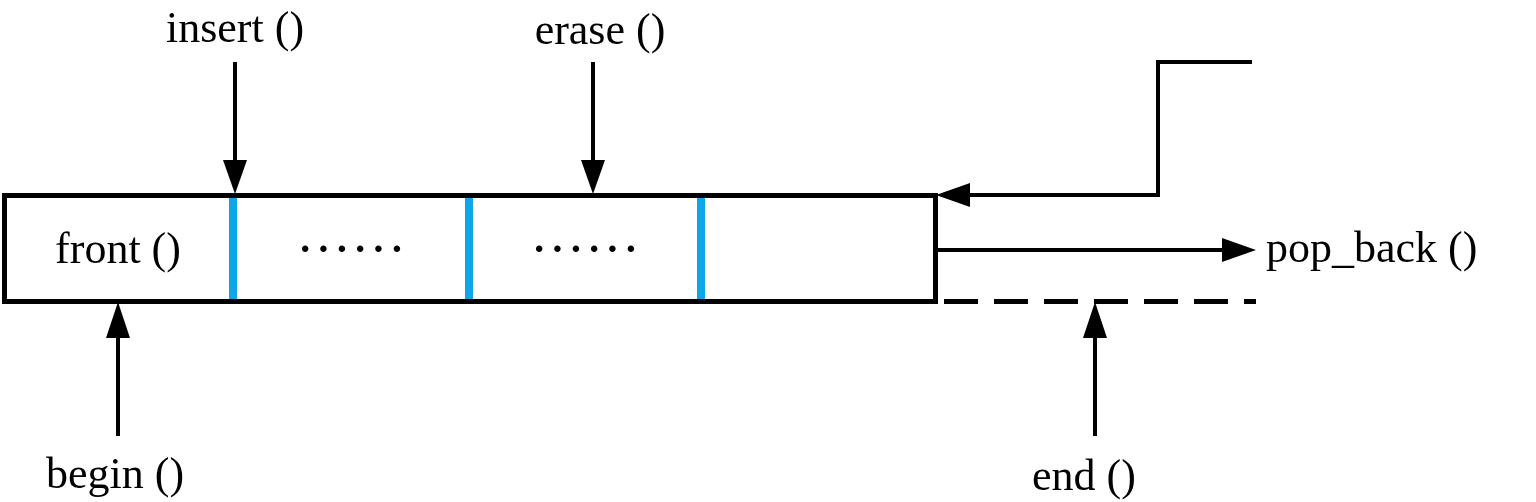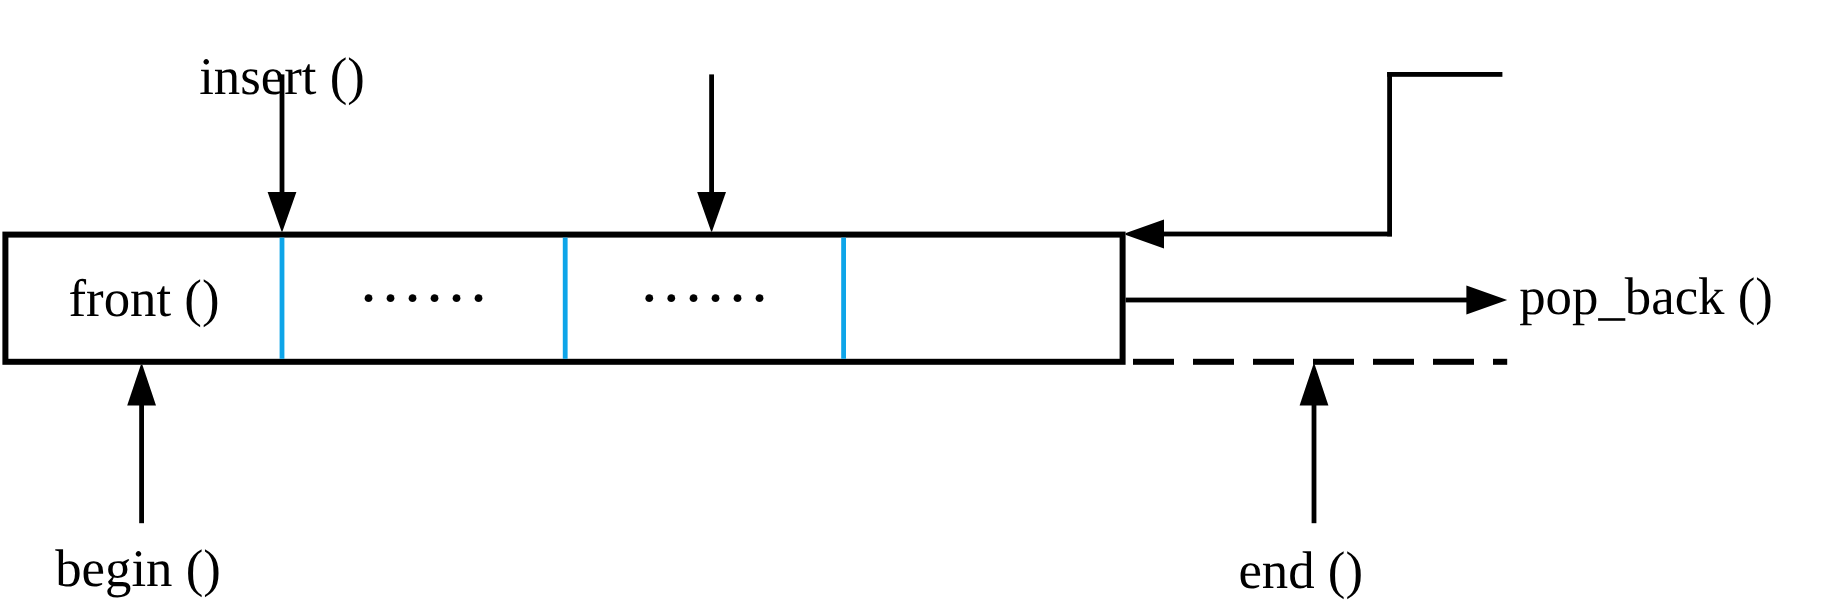--- a/index.html
+++ b/index.html
@@ -24,40 +24,40 @@
   .ah-right { border-top: 12px solid transparent; border-bottom: 12px solid transparent; border-left: 34px solid #000; }
 
   
   .op-label {
     position: absolute;
     font-size: 44px;
     line-height: 56px;
     white-space: nowrap;
     color: #000000;
   }
-  .lbl-insert    { left: 100px; top: 0px;  width: 270px; text-align: center; margin-top: 36px; }
+  .lbl-insert    { left: 100px; top: 0px;  width: 270px; text-align: center; }
   .lbl-erase     { left: 462px; top: 2px;  width: 276px; text-align: center; }
   .lbl-push-back { left: 1266px; top: 30px; }
   .lbl-pop-back  { left: 1266px; top: 220px; }
   .lbl-begin     { left: 46px;  top: 446px; }
   .lbl-end       { left: 1032px; top: 448px; }
 
   
   .array-box {
     position: absolute;
     left: 2px; top: 193px;
     width: 936px; height: 111px;
     border: 5px solid #000000;
     box-sizing: border-box;
     display: flex;
     background: #ffffff;
   }
   .cell {
     box-sizing: border-box;
-    border-right: 4px solid #0ea5e9;
+    border-right: 8px solid #0ea5e9;
     display: flex;
     align-items: center;
     justify-content: center;
     font-size: 44px;
     white-space: nowrap;
   }
   .cell-1 { width: 230px; }
   .cell-2 { width: 236px; }
   .cell-3 { width: 232px; }
   .cell-4 { flex: 1; border-right: none; }
@@ -90,20 +90,21 @@
   
   .end-head  { left: 1083px; top: 302px; }
   .end-shaft { left: 1093px; top: 336px; width: 4px; height: 100px; }
 </style>
 </head>
 <body>
 
 <div class="stage">
 
   <div class="op-label lbl-insert">insert ()</div>
+  <div class="op-label lbl-erase">erase ()</div>
   <div class="op-label lbl-pop-back">pop_back ()</div>
   <div class="op-label lbl-begin">begin ()</div>
   <div class="op-label lbl-end">end ()</div>
 
   <div class="vline insert-shaft"></div>
   <div class="ah ah-down insert-head"></div>
 
   <div class="vline erase-shaft"></div>
   <div class="ah ah-down erase-head"></div>
 

